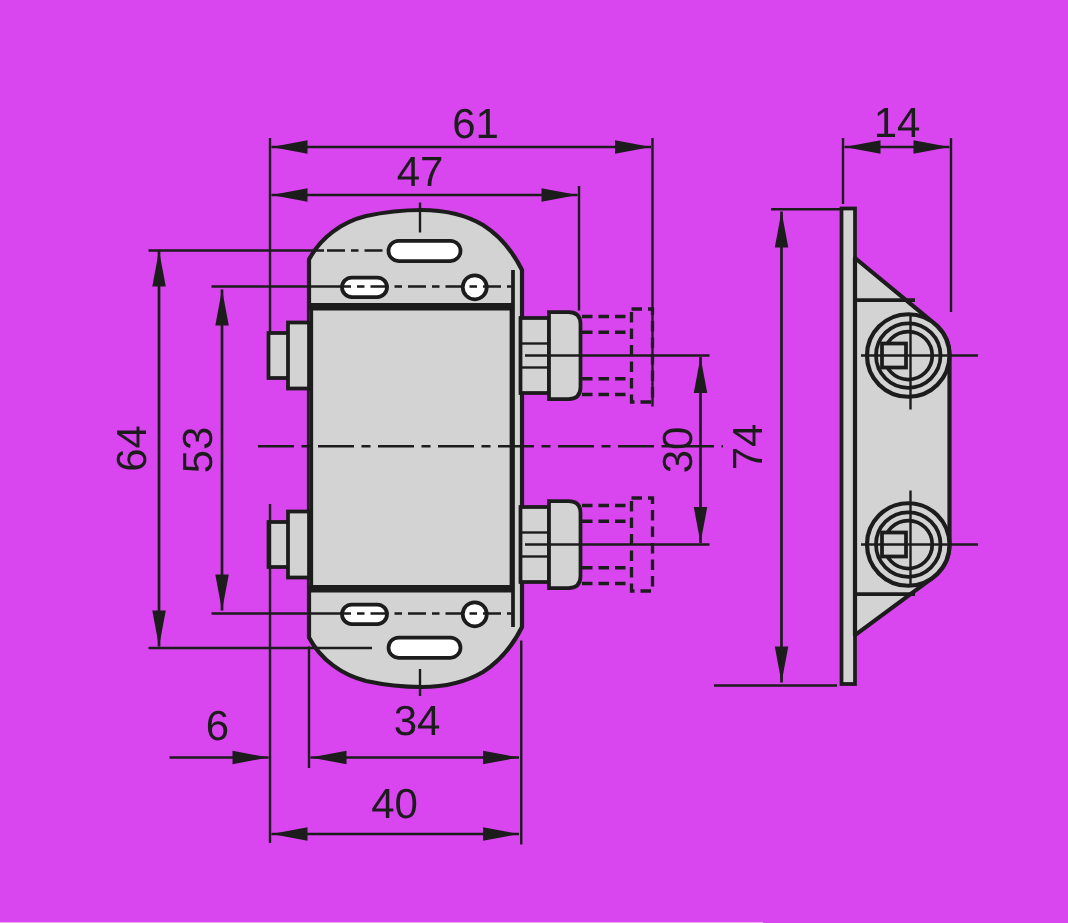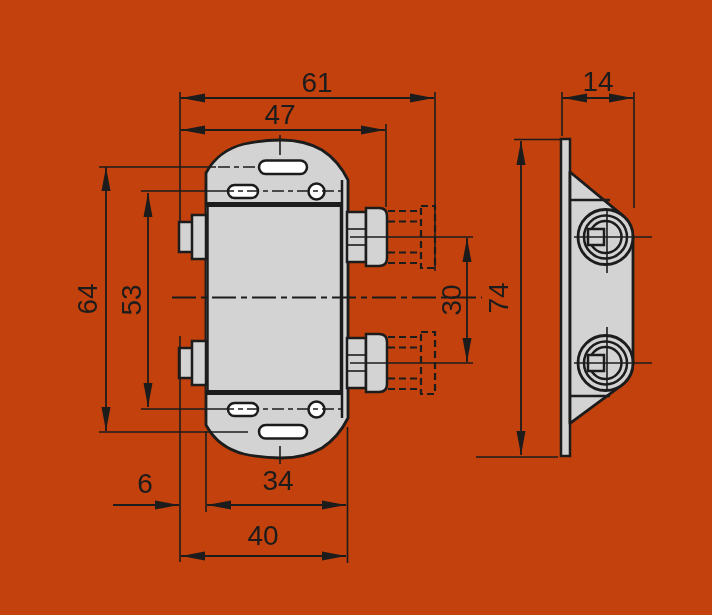--- a/index.html
+++ b/index.html
@@ -1,20 +1,20 @@
 <!DOCTYPE html>
 <html><head>
 <meta charset="utf-8">
 <style>
   html, body { margin: 0; padding: 0; background: #ffffff; }
   .canvas {
     position: relative;
     width: 712px;
     height: 615px;
-    background: #c2410c;
+    background: #d946ef;
     font-family: "Liberation Sans", sans-serif;
     overflow: hidden;
   }
   svg text {
     font-family: "Liberation Sans", sans-serif;
     font-size: 28px;
     fill: #1c1c1c;
   }
   .outline  { fill: #d3d3d3; stroke: #1c1c1c; stroke-width: 2.8; stroke-linejoin: round; }
   .part     { fill: #d3d3d3; stroke: #1c1c1c; stroke-width: 2.5; }

